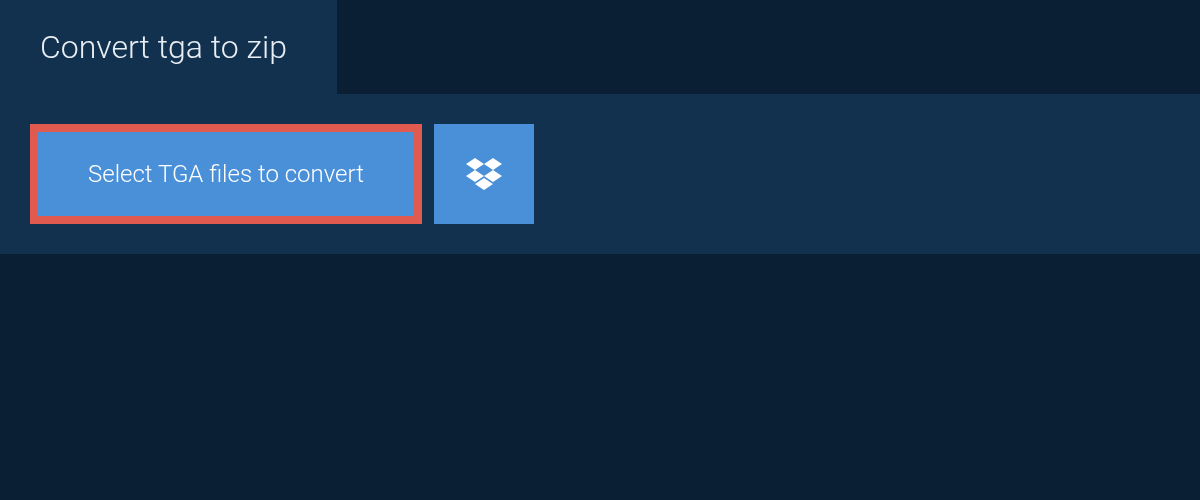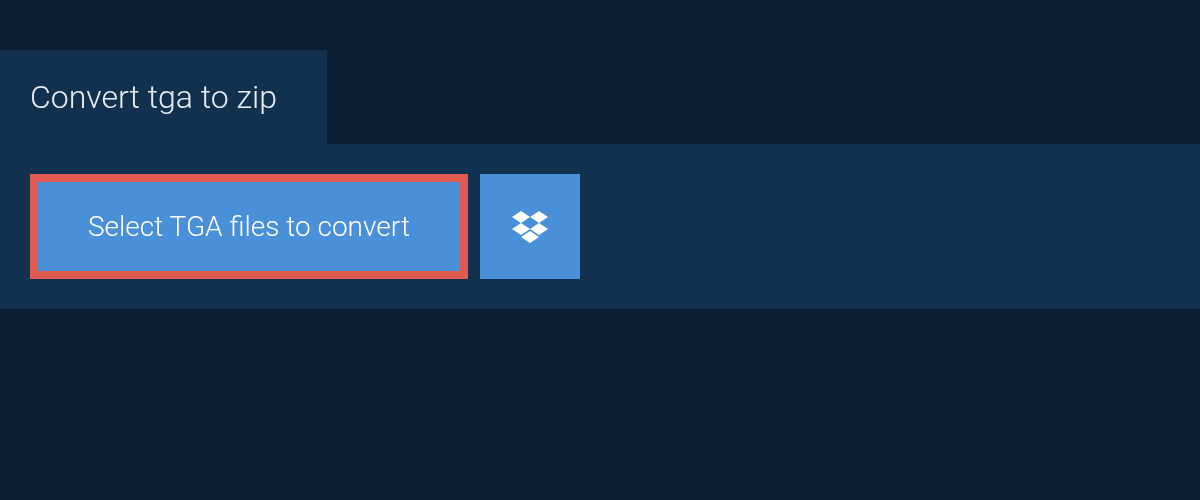--- a/index.html
+++ b/index.html
@@ -10,43 +10,42 @@
     body {
       width: 1200px;
       height: 500px;
       background: #0a1f33;
       font-family: -apple-system, BlinkMacSystemFont, "Segoe UI", Roboto, "Helvetica Neue", Arial, sans-serif;
       overflow: hidden;
     }
     .tab-header {
       background: #12314f;
       display: inline-block;
-      padding: 28px 50px 28px 30px;
-      margin-top: 50px;
+      padding: 28px 50px 28px 40px;
     }
     .tab-title {
       color: #e8eef3;
       font-size: 32px;
       font-weight: 300;
     }
     .content-panel {
       background: #12314f;
       padding: 30px 30px 30px 30px;
       width: 100%;
     }
     .button-row {
       display: flex;
       gap: 12px;
       align-items: stretch;
     }
     .select-button {
       background: #4a90d9;
       border: 8px solid #e05a4f;
       color: #ffffff;
-      font-size: 28px;
+      font-size: 24px;
       font-weight: 300;
       padding: 28px 50px;
       cursor: pointer;
       display: flex;
       align-items: center;
       justify-content: center;
     }
     .dropbox-button {
       background: #4a90d9;
       width: 100px;

